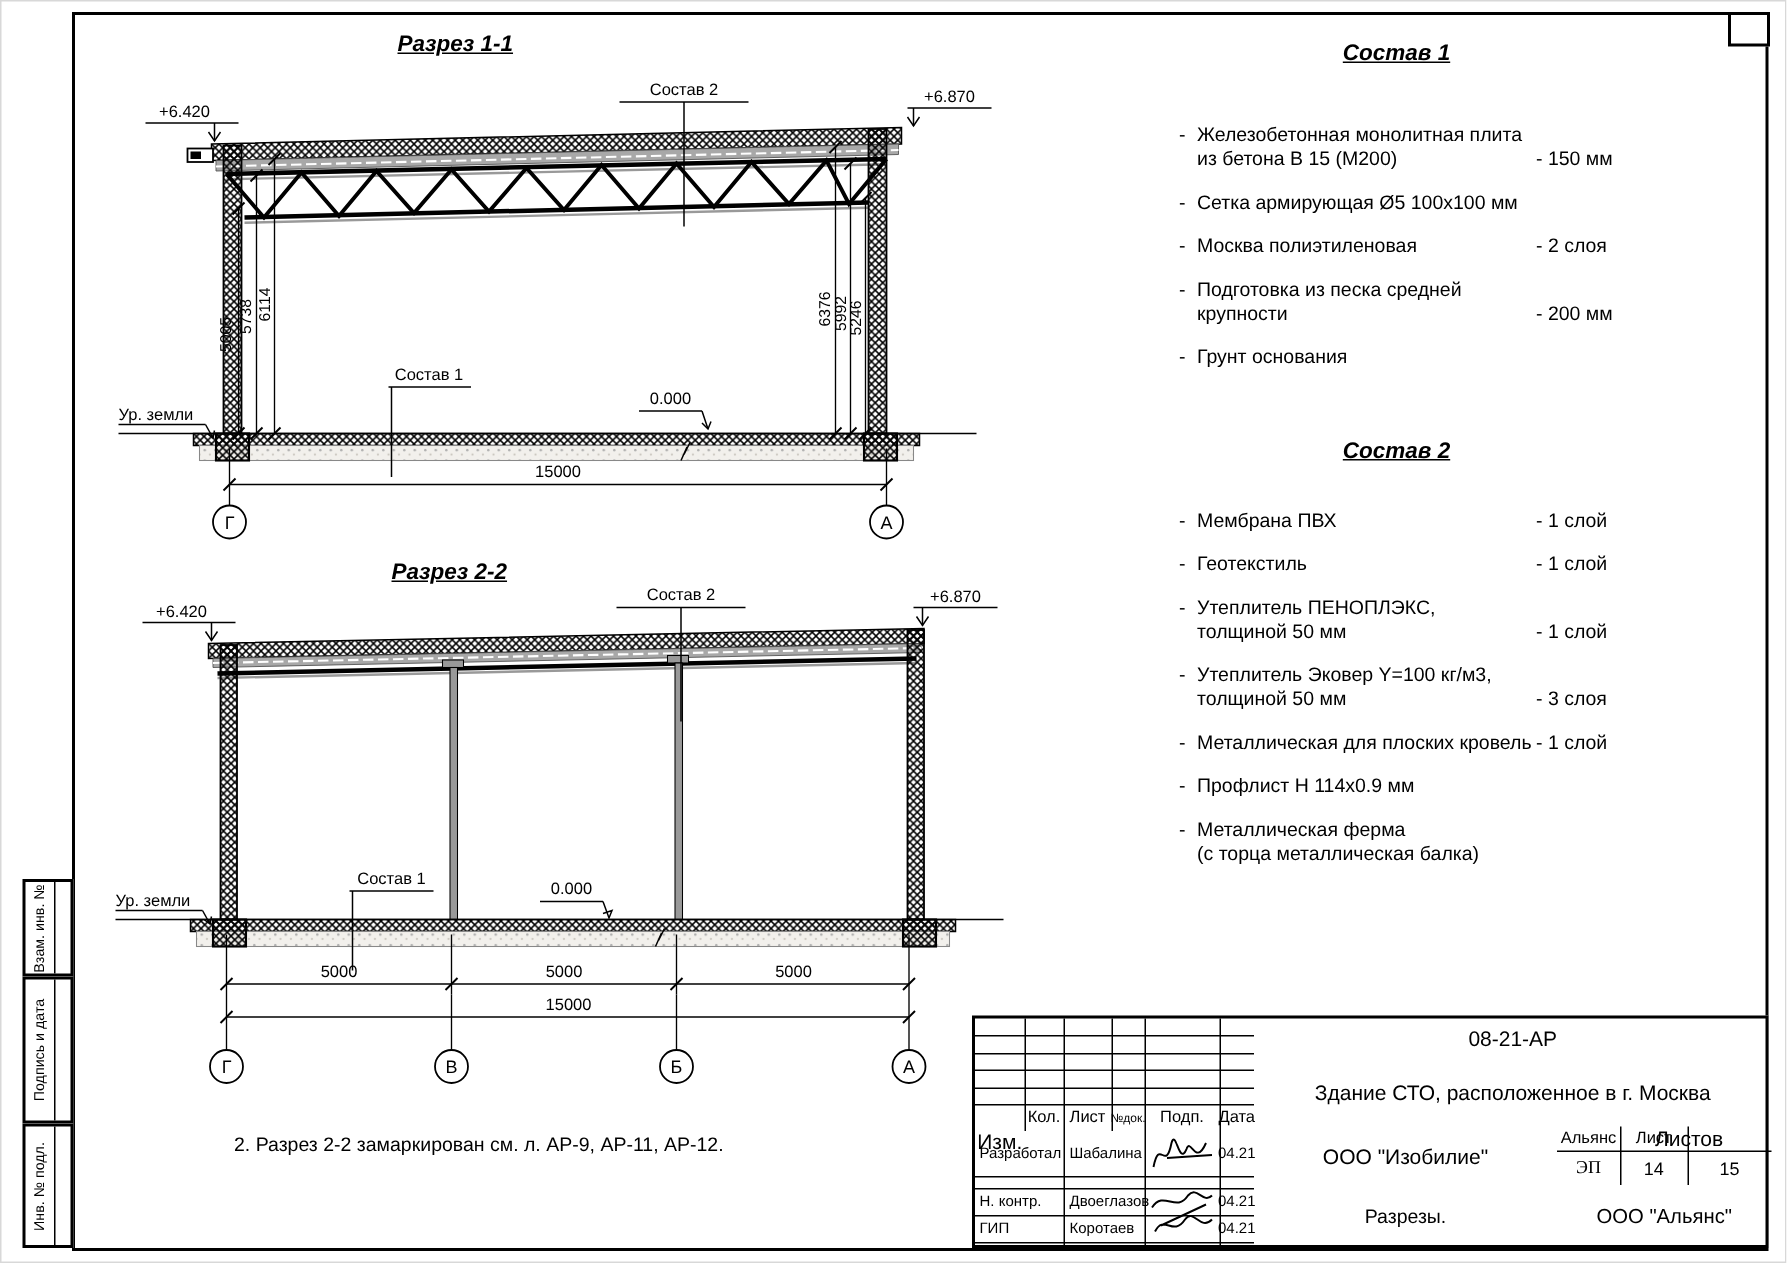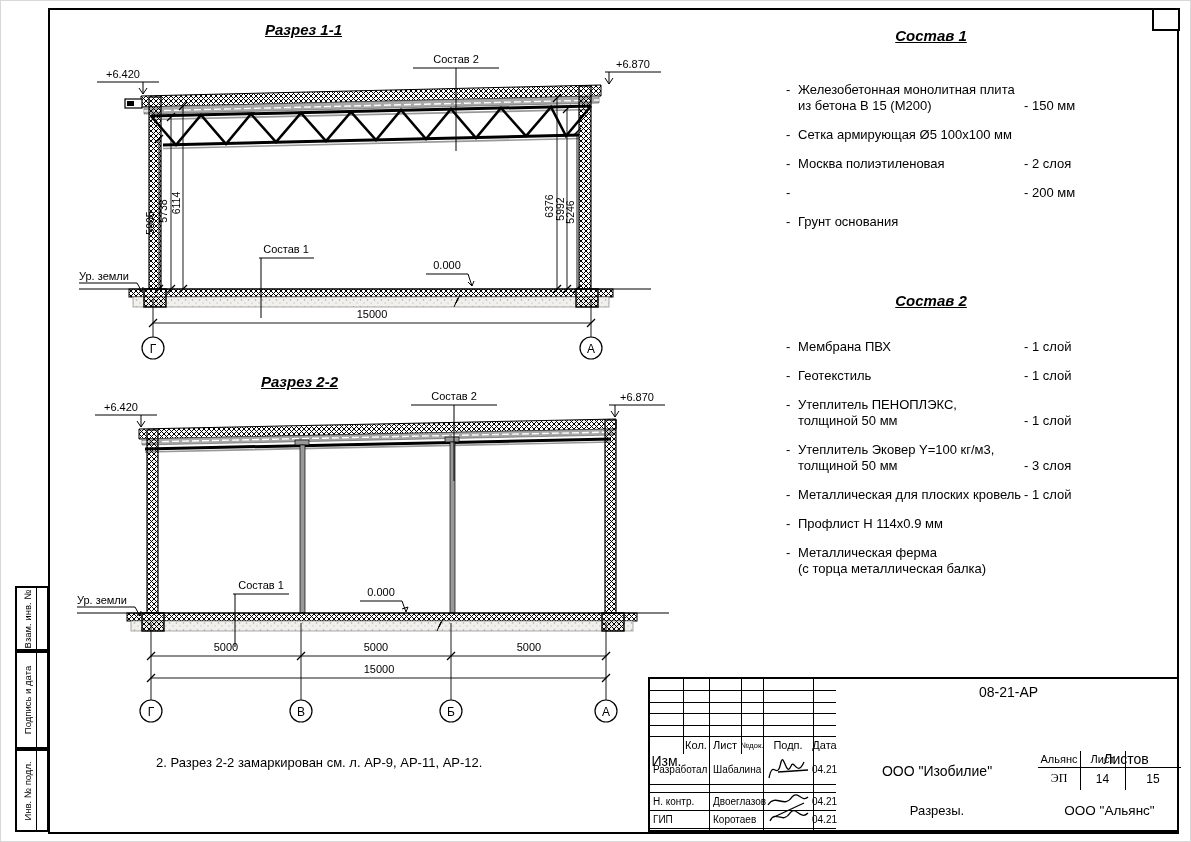--- a/index.html
+++ b/index.html
@@ -265,20 +265,22 @@
     <div class="list-item">
       <div class="li-text">
           <span class="li-dash">-</span>
           <span class="li-body">Москва полиэтиленовая</span>
         </div>
       <div class="li-val">-  2 слоя</div>
     </div>
     <div class="list-item">
       <div class="li-text">
           <span class="li-dash">-</span>
+          <span class="li-body">Подготовка из песка средней
+крупности</span>
         </div>
       <div class="li-val">- 200 мм</div>
     </div>
     <div class="list-item">
       <div class="li-text">
           <span class="li-dash">-</span>
           <span class="li-body">Грунт основания</span>
         </div>
       <div class="li-val"></div>
     </div>
@@ -390,20 +392,21 @@
     <div class="cell" style="left:163px;top:131px;width:23px;height:18px;font-size:10px;">04.21</div>
 
     <svg class="sig-svg" style="left:114px;top:73px;" width="48" height="36">
       <path d="M5,26 C9,6 13,30 17,10 C20,0 22,26 27,14 C30,6 33,26 40,10 M14,20 L44,18" fill="none" stroke="#000" stroke-width="1.3"></path>
     </svg>
     <svg class="sig-svg" style="left:114px;top:112px;" width="48" height="38">
       <path d="M4,14 C12,2 20,18 28,6 C34,-1 38,12 44,6 M6,30 C12,18 18,34 26,22 C32,14 36,30 44,22 M10,26 L40,12" fill="none" stroke="#000" stroke-width="1.3"></path>
     </svg>
 
     <div class="cell" style="left:186px;top:0;width:345px;height:26px;font-size:14px;">08-21-АР</div>
+    <div class="cell" style="left:186px;top:26px;width:345px;height:46px;font-size:14px;">Здание СТО, расположенное в г. Москва</div>
     <div class="cell" style="left:186px;top:72px;width:202px;height:39px;font-size:14px;">ООО "Изобилие"</div>
     <div class="cell" style="left:388px;top:72px;width:42px;height:16px;font-size:11px;">Альянс</div>
     <div class="cell" style="left:430px;top:72px;width:45px;height:16px;font-size:11px;">Лист</div>
     <div class="cell" style="left:448px;top:72px;width:56px;height:16px;font-size:14px;">Листов</div>
     <div class="cell" style="left:388px;top:88px;width:42px;height:23px;font-size:12px;font-family:Liberation Serif, serif;">ЭП</div>
     <div class="cell" style="left:430px;top:88px;width:45px;height:23px;font-size:12px;">14</div>
     <div class="cell" style="left:475px;top:88px;width:56px;height:23px;font-size:12px;">15</div>
     <div class="cell" style="left:186px;top:111px;width:202px;height:40px;font-size:13px;">Разрезы.</div>
     <div class="cell" style="left:388px;top:111px;width:143px;height:40px;font-size:13.5px;">ООО "Альянс"</div>
   </div>

